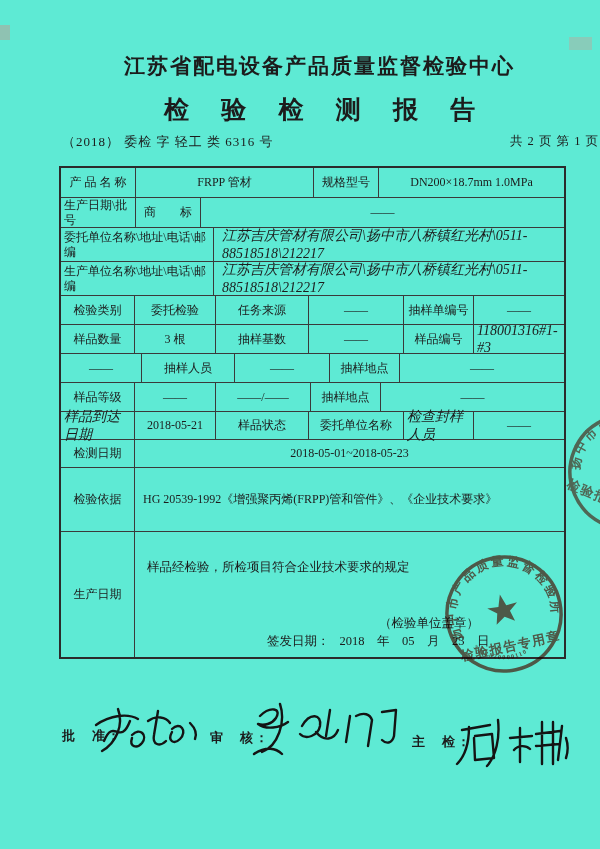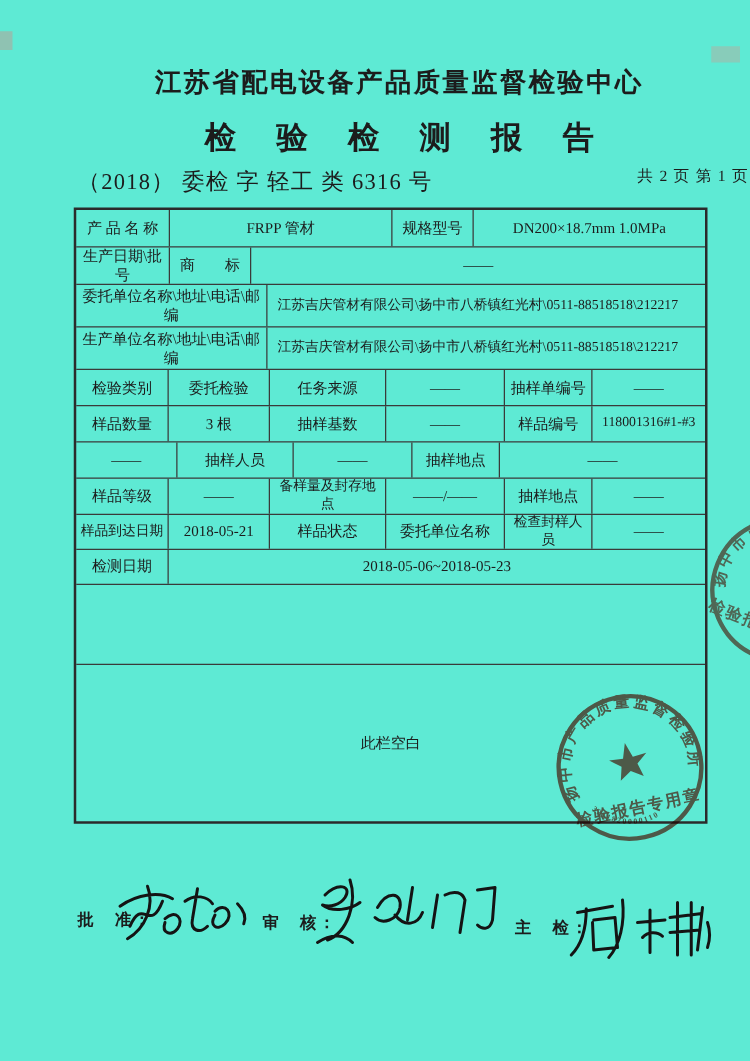--- a/index.html
+++ b/index.html
@@ -6,32 +6,32 @@
   .page{
     position:relative;width:600px;height:849px;margin:0 auto;
     background:#5eead4;color:#1c1c1c;overflow:hidden;
     font-family:"Liberation Serif","DejaVu Serif",serif;
     padding-left:39px;
   }
   .org-title{position:absolute;top:52px;left:0;width:100%;text-align:center;
     font-size:21px;font-weight:700;letter-spacing:2px;}
   .report-title{position:absolute;top:93px;left:0;width:100%;text-align:center;
     font-size:25px;font-weight:700;letter-spacing:13px;text-indent:13px;}
-  .ref-no{position:absolute;top:133px;left:62px;font-size:18px;letter-spacing:1px;}
+  .ref-no{position:absolute;top:133px;left:62px;font-size:13px;letter-spacing:1px;}
   .page-info{position:absolute;top:133px;right:40px;font-size:12.5px;letter-spacing:1px;}
 
   .tbl{position:absolute;left:59px;top:166px;width:503px;border:2px solid #2b2b2b;background:transparent;}
   .row{display:flex;border-bottom:1px solid #3a3a3a;box-sizing:border-box;}
   .row:last-child{border-bottom:none;}
   .cell{border-right:1px solid #3a3a3a;box-sizing:border-box;display:flex;
-    align-items:center;justify-content:center;text-align:center;
+    align-items:center;justify-content:center;text-align:left;
     font-size:12px;padding:0 3px;line-height:1.25;}
   .cell:last-child{border-right:none;flex:1;}
   .cell.left{justify-content:flex-start;text-align:left;padding-left:8px;}
-  .cell.sm{font-size:11px;}
+  .cell.sm{font-size:14px;font-style:italic;}
 
   .conclusion-cell{position:relative;display:block;padding:0;}
   .conclusion-text{position:absolute;top:28px;left:12px;font-size:12.5px;}
   .seal-note{position:absolute;top:84px;left:244px;font-size:12.5px;}
   .issue-line{position:absolute;top:102px;left:132px;font-size:12.5px;}
   .issue-line span{margin-right:10px;}
 
   .sig-label{position:absolute;font-size:13px;font-weight:600;letter-spacing:2px;}
   .sig{position:absolute;}
   .sig path{fill:none;stroke:#141414;stroke-width:2.4;stroke-linecap:round;stroke-linejoin:round;}
@@ -105,45 +105,53 @@
       <div class="cell" style="width:81px">——</div>
       <div class="cell" style="width:93px">抽样人员</div>
       <div class="cell" style="width:95px">——</div>
       <div class="cell" style="width:70px">抽样地点</div>
       <div class="cell">——</div>
     </div>
 
     <div class="row" style="height:29px">
       <div class="cell" style="width:74px">样品等级</div>
       <div class="cell" style="width:81px">——</div>
-      <div class="cell sm" style="width:93px">备样量及封存地点</div>
       <div class="cell" style="width:95px">——/——</div>
       <div class="cell" style="width:70px">抽样地点</div>
       <div class="cell">——</div>
     </div>
 
     <div class="row" style="height:28px">
       <div class="cell sm" style="width:74px">样品到达日期</div>
       <div class="cell" style="width:81px">2018-05-21</div>
       <div class="cell" style="width:93px">样品状态</div>
       <div class="cell" style="width:95px">委托单位名称</div>
       <div class="cell sm" style="width:70px">检查封样人员</div>
       <div class="cell">——</div>
     </div>
 
     <div class="row" style="height:28px">
       <div class="cell" style="width:74px">检测日期</div>
-      <div class="cell">2018-05-06~2018-05-23</div>
+      <div class="cell">2018-05-01~2018-05-23</div>
     </div>
 
     <div class="row" style="height:64px">
+      <div class="cell" style="width:74px">检验依据</div>
+      <div class="cell left">HG 20539-1992《增强聚丙烯(FRPP)管和管件》、《企业技术要求》</div>
     </div>
 
     <div class="row" style="height:125px">
-      <div class="cell" style="width:74px">此栏空白</div>
+      <div class="cell" style="width:74px">生产日期</div>
+      <div class="cell conclusion-cell">
+        <div class="conclusion-text">样品经检验，所检项目符合企业技术要求的规定</div>
+        <div class="seal-note">（检验单位盖章）</div>
+        <div class="issue-line">
+          <span>签发日期：</span><span>2018　年　05　月　23　日</span>
+        </div>
+      </div>
     </div>
 
 
   </div>
 
   <div class="sig-label" style="left:62px;top:727px">批　准：</div>
   <svg class="sig" style="left:92px;top:705px" width="108" height="54" viewBox="0 0 108 54">
     <path d="M12,36 C22,12 28,42 38,16 M4,20 C18,10 36,8 46,14 M26,4 C32,20 24,38 10,46 M40,30 C48,22 56,30 50,38 C45,44 37,42 40,33"></path>
     <path d="M56,16 C64,10 74,12 78,18 M66,6 L62,30 C60,40 68,42 74,36 M80,24 C88,16 96,26 88,34 C82,40 75,36 80,27"></path>
     <path d="M98,18 C103,23 105,29 103,34"></path>

